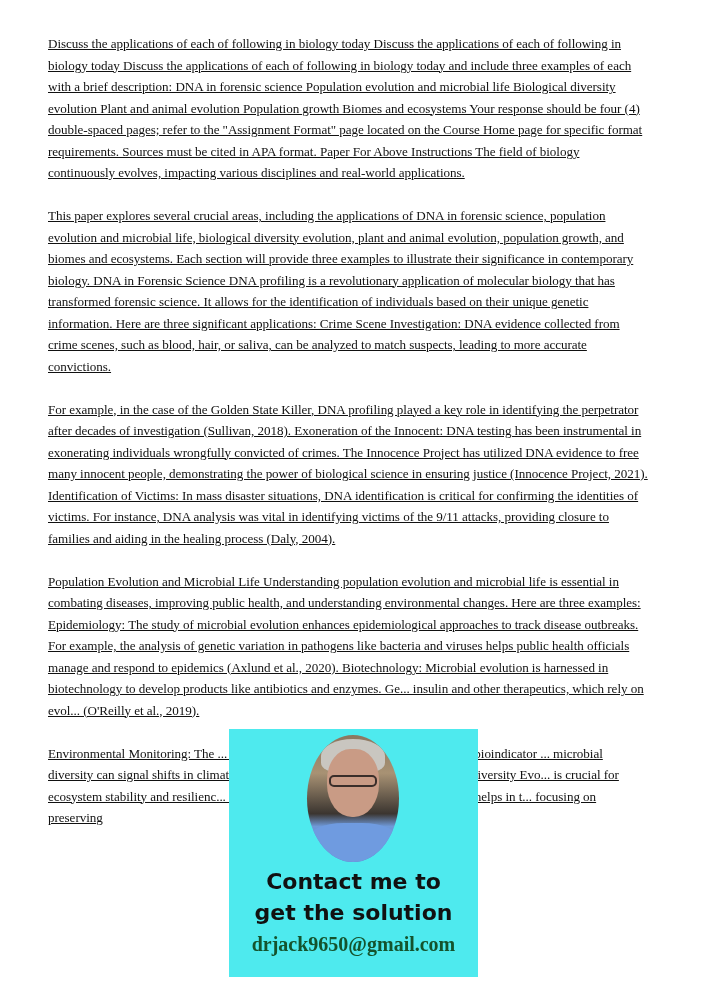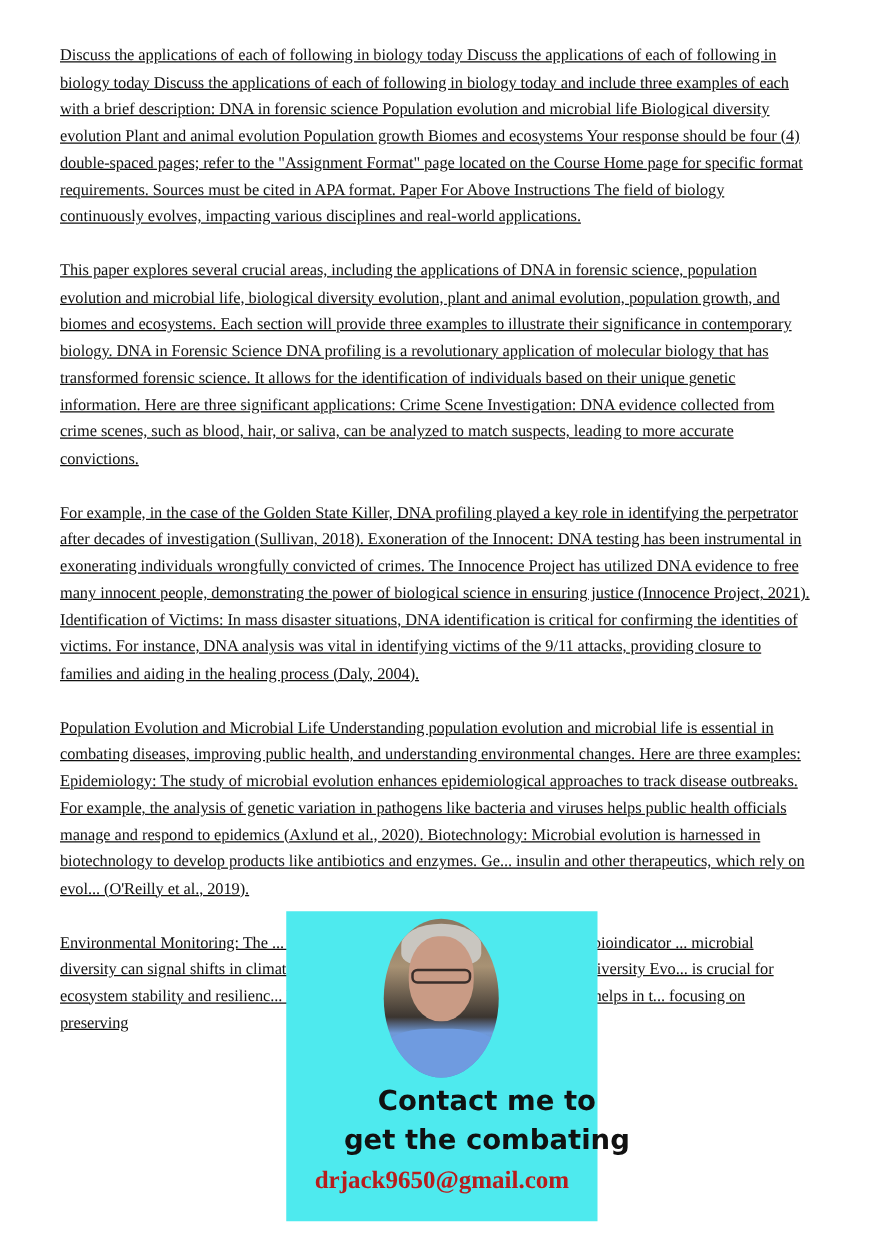--- a/index.html
+++ b/index.html
@@ -20,26 +20,26 @@
     overflow: hidden;
     background: linear-gradient(180deg, #8b7760 0%, #a89274 30%, #3b3530 62%, #6f99d8 72%, #5b84c8 100%);
   }
   .photo .hair { position:absolute; left:14px; top:4px; width:64px; height:34px; border-radius:50% 50% 30% 30%; background:#c9c6c0; }
   .photo .face { position:absolute; left:20px; top:14px; width:52px; height:68px; border-radius:45% 45% 48% 48%; background:#c99b85; }
   .photo .glasses { position:absolute; left:22px; top:40px; width:48px; height:12px; border:2px solid #3a2e2a; border-radius:5px; box-sizing:border-box; }
   .photo .shirt { position:absolute; left:0; top:88px; width:92px; height:40px; background:#6f9be0; border-radius:40% 40% 0 0; }
   .cta {
     position: absolute; left: 0; width: 249px; top: 137px;
     font-family: "DejaVu Sans", "Liberation Sans", sans-serif; font-weight: bold;
-    font-size: 22px; line-height: 31px; color: #111; margin-left: 36px;
+    font-size: 22px; line-height: 31px; color: #111;
   }
   .email {
     position: absolute; left: 0; width: 249px; top: 204px;
     font-family: "Liberation Serif", "DejaVu Serif", serif; font-weight: bold;
-    font-size: 20px; color: #b91c1c;
+    font-size: 20px; color: #14532d;
   }
 </style>
 </head>
 <body>
 
 <div class="page">
   <p class="para">Discuss the applications of each of following in biology today Discuss the applications of each of following in biology today Discuss the applications of each of following in biology today and include three examples of each with a brief description: DNA in forensic science Population evolution and microbial life Biological diversity evolution Plant and animal evolution Population growth Biomes and ecosystems Your response should be four (4) double-spaced pages; refer to the "Assignment Format" page located on the Course Home page for specific format requirements. Sources must be cited in APA format. Paper For Above Instructions The field of biology continuously evolves, impacting various disciplines and real-world applications.</p>
   <p class="para">This paper explores several crucial areas, including the applications of DNA in forensic science, population evolution and microbial life, biological diversity evolution, plant and animal evolution, population growth, and biomes and ecosystems. Each section will provide three examples to illustrate their significance in contemporary biology. DNA in Forensic Science DNA profiling is a revolutionary application of molecular biology that has transformed forensic science. It allows for the identification of individuals based on their unique genetic information. Here are three significant applications: Crime Scene Investigation: DNA evidence collected from crime scenes, such as blood, hair, or saliva, can be analyzed to match suspects, leading to more accurate convictions.</p>
   <p class="para">For example, in the case of the Golden State Killer, DNA profiling played a key role in identifying the perpetrator after decades of investigation (Sullivan, 2018). Exoneration of the Innocent: DNA testing has been instrumental in exonerating individuals wrongfully convicted of crimes. The Innocence Project has utilized DNA evidence to free many innocent people, demonstrating the power of biological science in ensuring justice (Innocence Project, 2021). Identification of Victims: In mass disaster situations, DNA identification is critical for confirming the identities of victims. For instance, DNA analysis was vital in identifying victims of the 9/11 attacks, providing closure to families and aiding in the healing process (Daly, 2004).</p>
   <p class="para">Population Evolution and Microbial Life Understanding population evolution and microbial life is essential in combating diseases, improving public health, and understanding environmental changes. Here are three examples: Epidemiology: The study of microbial evolution enhances epidemiological approaches to track disease outbreaks. For example, the analysis of genetic variation in pathogens like bacteria and viruses helps public health officials manage and respond to epidemics (Axlund et al., 2020). Biotechnology: Microbial evolution is harnessed in biotechnology to develop products like antibiotics and enzymes. Ge... insulin and other therapeutics, which rely on evol... (O'Reilly et al., 2019).</p>
@@ -48,16 +48,16 @@
 
 <div class="overlay">
   <div class="photo">
     <div class="hair"></div>
     <div class="face"></div>
     <div class="glasses"></div>
     <div class="shirt"></div>
   </div>
   <div class="cta">
     <div>Contact me to</div>
-    <div>get the combating</div>
+    <div>get the solution</div>
   </div>
   <div class="email">drjack9650@gmail.com</div>
 </div>
 
 </body></html>

